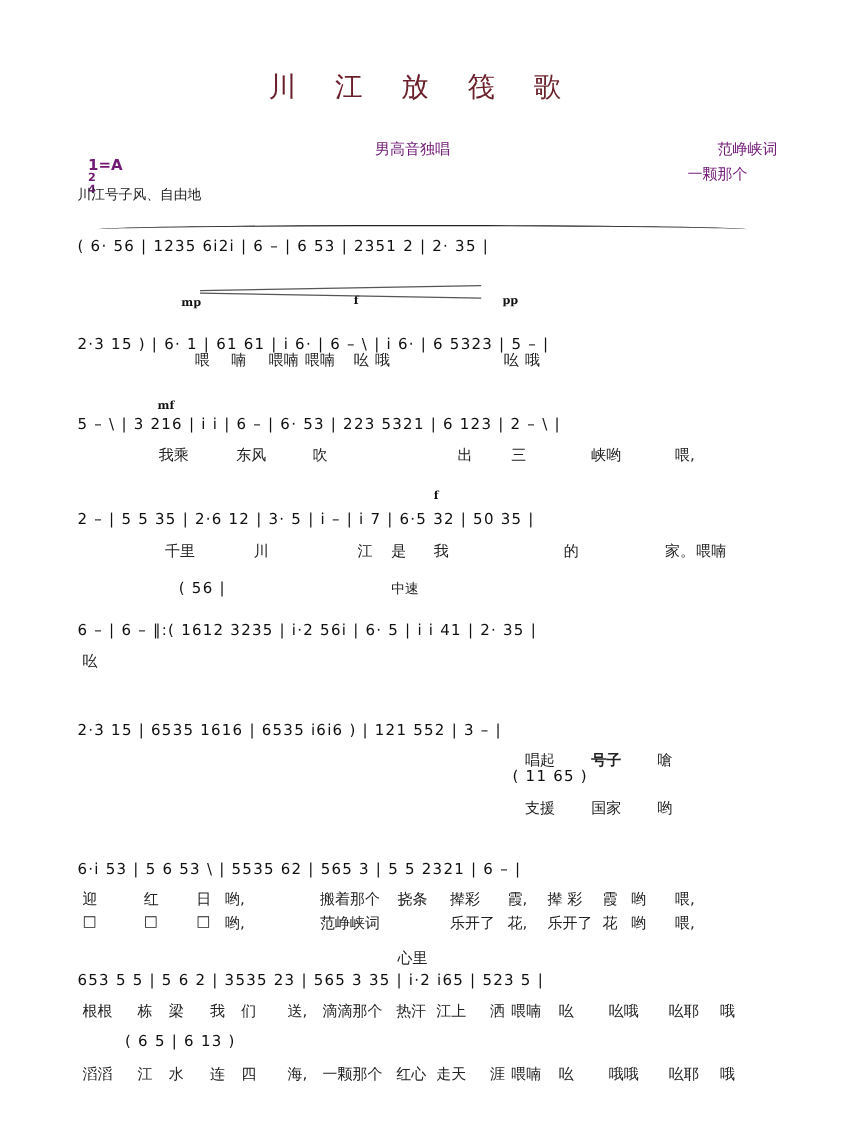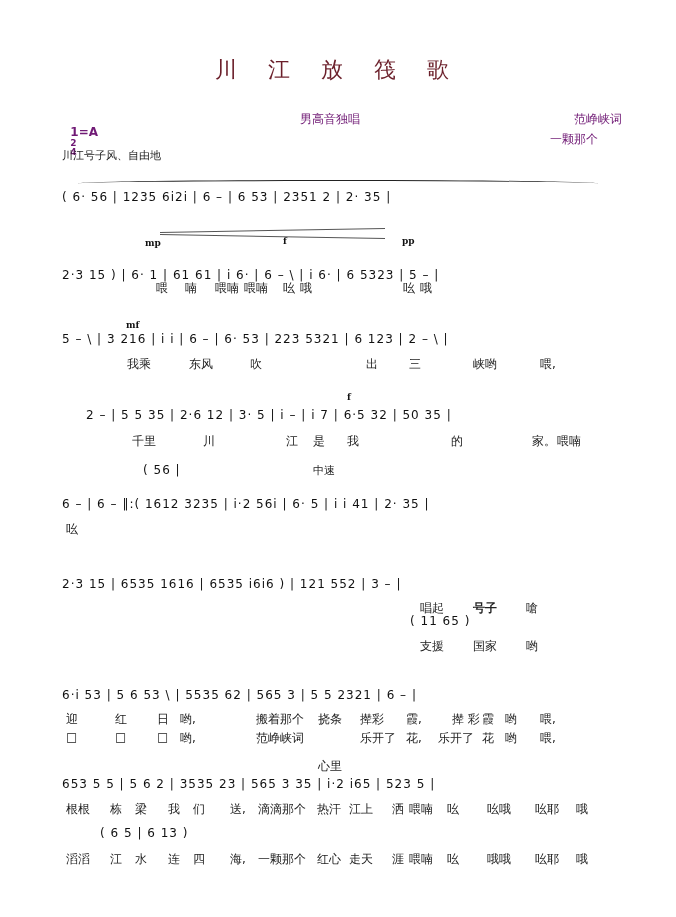--- a/index.html
+++ b/index.html
@@ -51,21 +51,21 @@
 <div class="line" style="top:332px;">5 – \ | 3 216 | i i | 6 – | 6· 53 | 223 5321 | 6 123 | 2 – \ |</div>
 <div class="lyr" style="left:127px;top:356px;">我乘</div>
 <div class="lyr" style="left:189px;top:356px;">东风</div>
 <div class="lyr" style="left:250px;top:356px;">吹</div>
 <div class="lyr" style="left:366px;top:356px;">出</div>
 <div class="lyr" style="left:409px;top:356px;">三</div>
 <div class="lyr" style="left:473px;top:356px;">峡哟</div>
 <div class="lyr" style="left:540px;top:356px;">喂,</div>
 
 <div class="dyn" style="left:347px;top:392px;">f</div>
-<div class="line" style="top:408px;margin-left:24px;">2 – | 5 5 35 | 2·6 12 | 3· 5 | i – | i 7 | 6·5 32 | 50 35 |</div>
+<div class="line" style="top:408px;">2 – | 5 5 35 | 2·6 12 | 3· 5 | i – | i 7 | 6·5 32 | 50 35 |</div>
 <div class="lyr" style="left:132px;top:433px;">千里</div>
 <div class="lyr" style="left:203px;top:433px;">川</div>
 <div class="lyr" style="left:286px;top:433px;">江</div>
 <div class="lyr" style="left:313px;top:433px;">是</div>
 <div class="lyr" style="left:347px;top:433px;">我</div>
 <div class="lyr" style="left:451px;top:433px;">的</div>
 <div class="lyr" style="left:532px;top:433px;">家。</div>
 <div class="lyr" style="left:557px;top:433px;">喂喃</div>
 
 <div class="line" style="left:143px;top:463px;">( 56 |</div>
@@ -84,21 +84,21 @@
 
 <div class="line" style="top:688px;">6·i 53 | 5 6 53 \ | 5535 62 | 565 3 | 5 5 2321 | 6 – |</div>
 <div class="lyr" style="left:66px;top:711px;">迎</div>
 <div class="lyr" style="left:115px;top:711px;">红</div>
 <div class="lyr" style="left:157px;top:711px;">日</div>
 <div class="lyr" style="left:180px;top:711px;">哟,</div>
 <div class="lyr" style="left:256px;top:711px;">搬着那个</div>
 <div class="lyr" style="left:318px;top:711px;">挠条</div>
 <div class="lyr" style="left:360px;top:711px;">撵彩</div>
 <div class="lyr" style="left:406px;top:711px;">霞,</div>
-<div class="lyr" style="left:452px;top:711px;">撵 彩</div>
+<div class="lyr" style="left:438px;top:711px;">撵 彩</div>
 <div class="lyr" style="left:482px;top:711px;">霞</div>
 <div class="lyr" style="left:505px;top:711px;">哟</div>
 <div class="lyr" style="left:540px;top:711px;">喂,</div>
 <div class="lyr" style="left:66px;top:730px;">□</div>
 <div class="lyr" style="left:115px;top:730px;">□</div>
 <div class="lyr" style="left:157px;top:730px;">□</div>
 <div class="lyr" style="left:180px;top:730px;">哟,</div>
 <div class="lyr" style="left:256px;top:730px;">范峥峡词</div>
 <div class="lyr" style="left:318px;top:730px;margin-top:28px;">心里</div>
 <div class="lyr" style="left:360px;top:730px;">乐开了</div>

